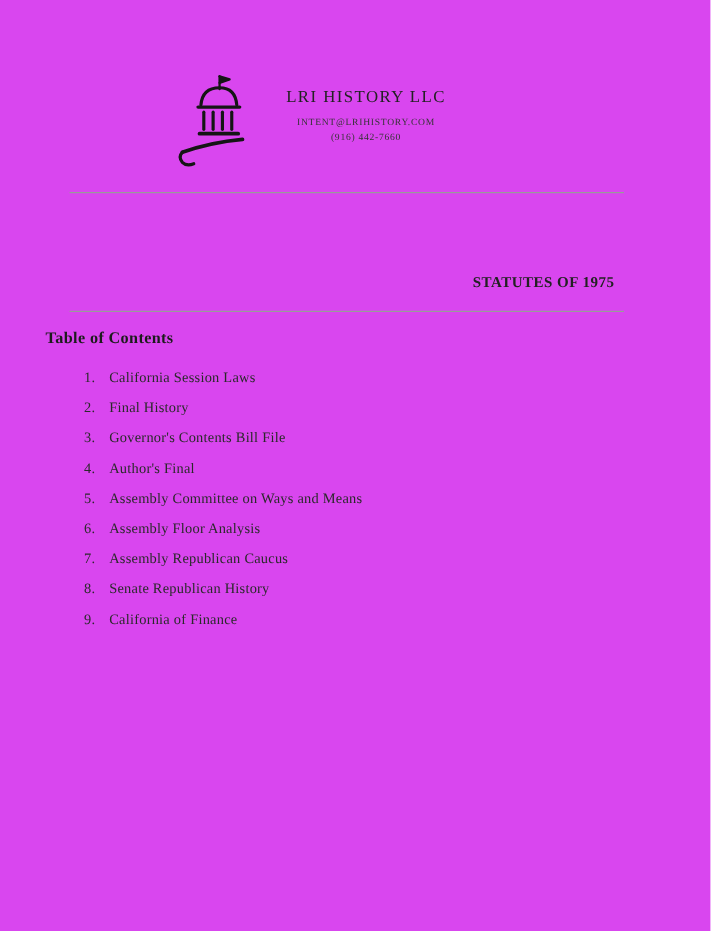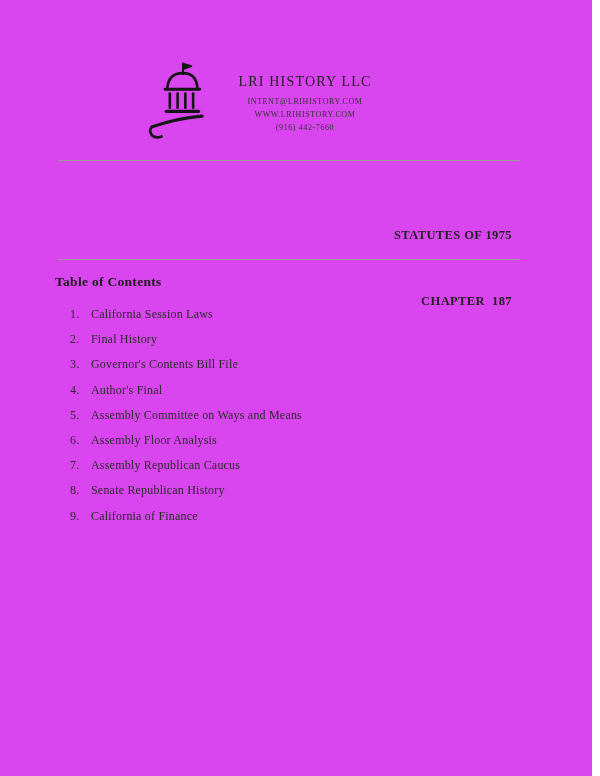--- a/index.html
+++ b/index.html
@@ -72,21 +72,21 @@
     line-height:22px;
     letter-spacing:0.4px;
     color:#222;
     white-space:pre;
   }
 
   
   .toc-title{
     position:absolute;
     top:274px;
-    left:55px;
+    left:38px;
     font-weight:bold;
     font-size:13.5px;
     letter-spacing:0.3px;
     color:#1c1c1c;
   }
   .toc-list{
     position:absolute;
     top:308px;
     left:70px;
     margin:0;
@@ -134,32 +134,30 @@
         <path d="M22 43 L49 43" stroke-width="2.6"></path>
 
         <path d="M10 56 Q30 49 52 47" stroke-width="2.6"></path>
         <path d="M10 56 Q7 59 10 63 Q13 66 18 64" stroke-width="2.2"></path>
       </svg>
     </div>
     <div class="head-text">
       <div class="company">LRI HISTORY LLC</div>
       <div class="contact">
         <div>INTENT@LRIHISTORY.COM</div>
-        <div>WWW.LRIHISTORY.COM</div>
         <div>(916) 442-7660</div>
       </div>
     </div>
   </div>
 
   <div class="rule rule-top"></div>
   <div class="rule rule-bottom"></div>
 
   <div class="reference">
     <div>STATUTES OF 1975</div>
-    <div>CHAPTER  187</div>
   </div>
 
   <div class="toc-title">Table of Contents</div>
 
   <ol class="toc-list">
     <li><span>California Session Laws</span></li>
     <li><span>Final History</span></li>
     <li><span>Governor's Contents Bill File</span></li>
     <li><span>Author's Final</span></li>
     <li><span>Assembly Committee on Ways and Means</span></li>

